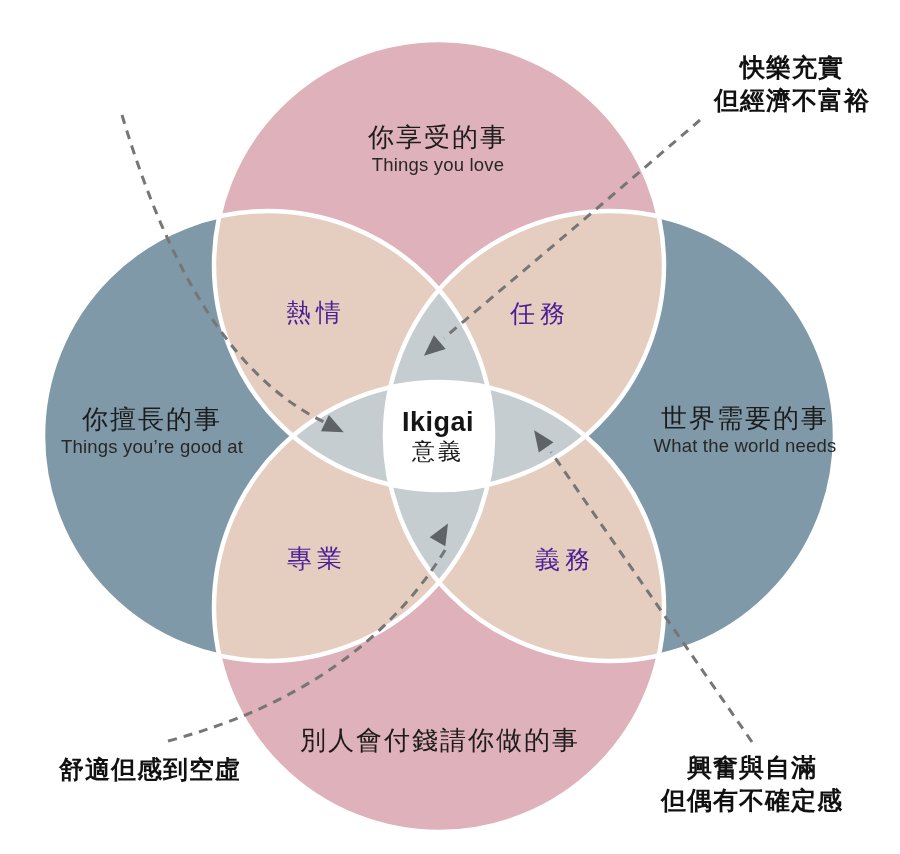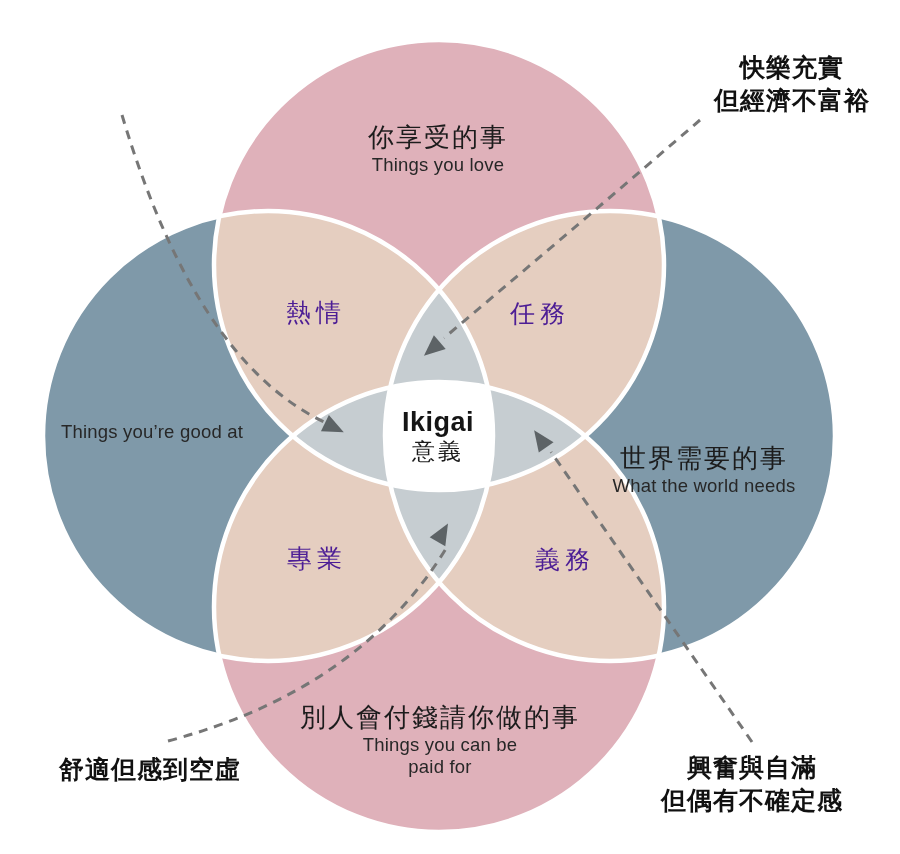--- a/index.html
+++ b/index.html
@@ -98,31 +98,31 @@
     <polygon points="-9,-9 12,0 -9,9" fill="#5d6366" transform="translate(442,534) rotate(-60)"></polygon>
     <polygon points="-9,-9 12,0 -9,9" fill="#5d6366" transform="translate(541,440) rotate(235)"></polygon>
   </svg>
 
   <div class="label circle-title" style="left:438px;top:149px;">
     <div class="zh">你享受的事</div>
     <div class="en">Things you love</div>
   </div>
 
   <div class="label circle-title" style="left:152px;top:431px;">
+    <div class="zh">你擅長的事</div>
     <div class="en">Things you’re good at</div>
   </div>
 
-  <div class="label circle-title" style="left:704px;top:430px;margin-top:40px;">
+  <div class="label circle-title" style="left:745px;top:430px;">
     <div class="zh">世界需要的事</div>
     <div class="en">What the world needs</div>
   </div>
 
   <div class="label circle-title" style="left:440px;top:740px;">
     <div class="zh">別人會付錢請你做的事</div>
-    <div class="en wrap">Things you can be paid for</div>
   </div>
 
   <div class="label petal-label" style="left:316px;top:312px;">熱情</div>
   <div class="label petal-label" style="left:540px;top:313px;">任務</div>
   <div class="label petal-label" style="left:317px;top:558px;">專業</div>
   <div class="label petal-label" style="left:565px;top:559px;">義務</div>
 
   <div class="label center-label" style="left:438px;top:436px;">
     <div class="ikigai">Ikigai</div>
     <div class="yi">意義</div>

